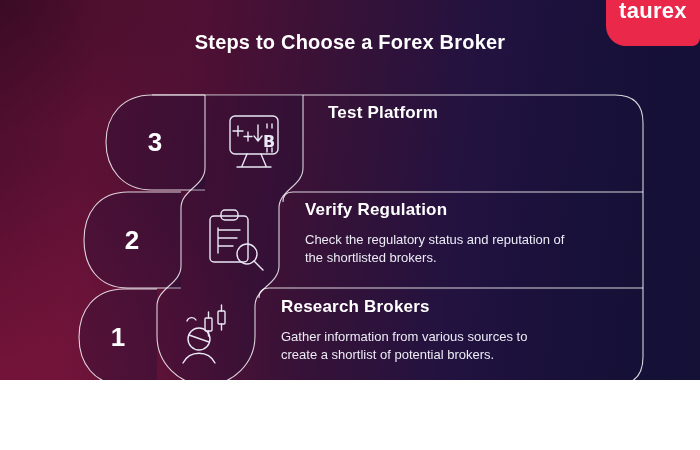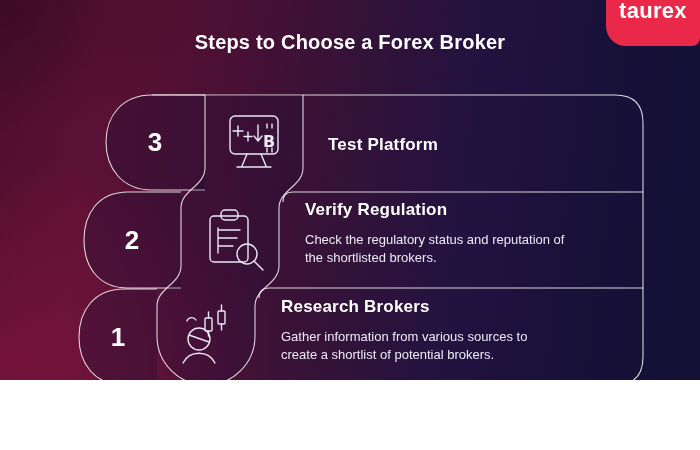--- a/index.html
+++ b/index.html
@@ -23,21 +23,21 @@
   .brand-logo span{color:#ffffff;font-size:22px;font-weight:bold;letter-spacing:.3px;line-height:1;padding-bottom:3px;}
   svg.flow{position:absolute;left:0;top:0;}
   .step-number{
     position:absolute;width:40px;text-align:center;color:#ffffff;
     font-size:26px;font-weight:bold;line-height:28px;
   }
   .n-3{left:135px;top:128px;}
   .n-2{left:112px;top:226px;}
   .n-1{left:98px;top:323px;}
   .step-text{position:absolute;color:#ffffff;}
-  .t-3{left:328px;top:103px;margin-top:32px;}
+  .t-3{left:328px;top:103px;}
   .t-2{left:305px;top:200px;}
   .t-1{left:281px;top:297px;}
   .step-text h3{margin:0;font-size:17px;font-weight:bold;color:#ffffff;letter-spacing:.2px;}
   .step-text p{margin:11px 0 0 0;font-size:13px;line-height:17.5px;color:#ecebf5;}
 </style>
 </head>
 <body>
 
 <div class="canvas">
 

